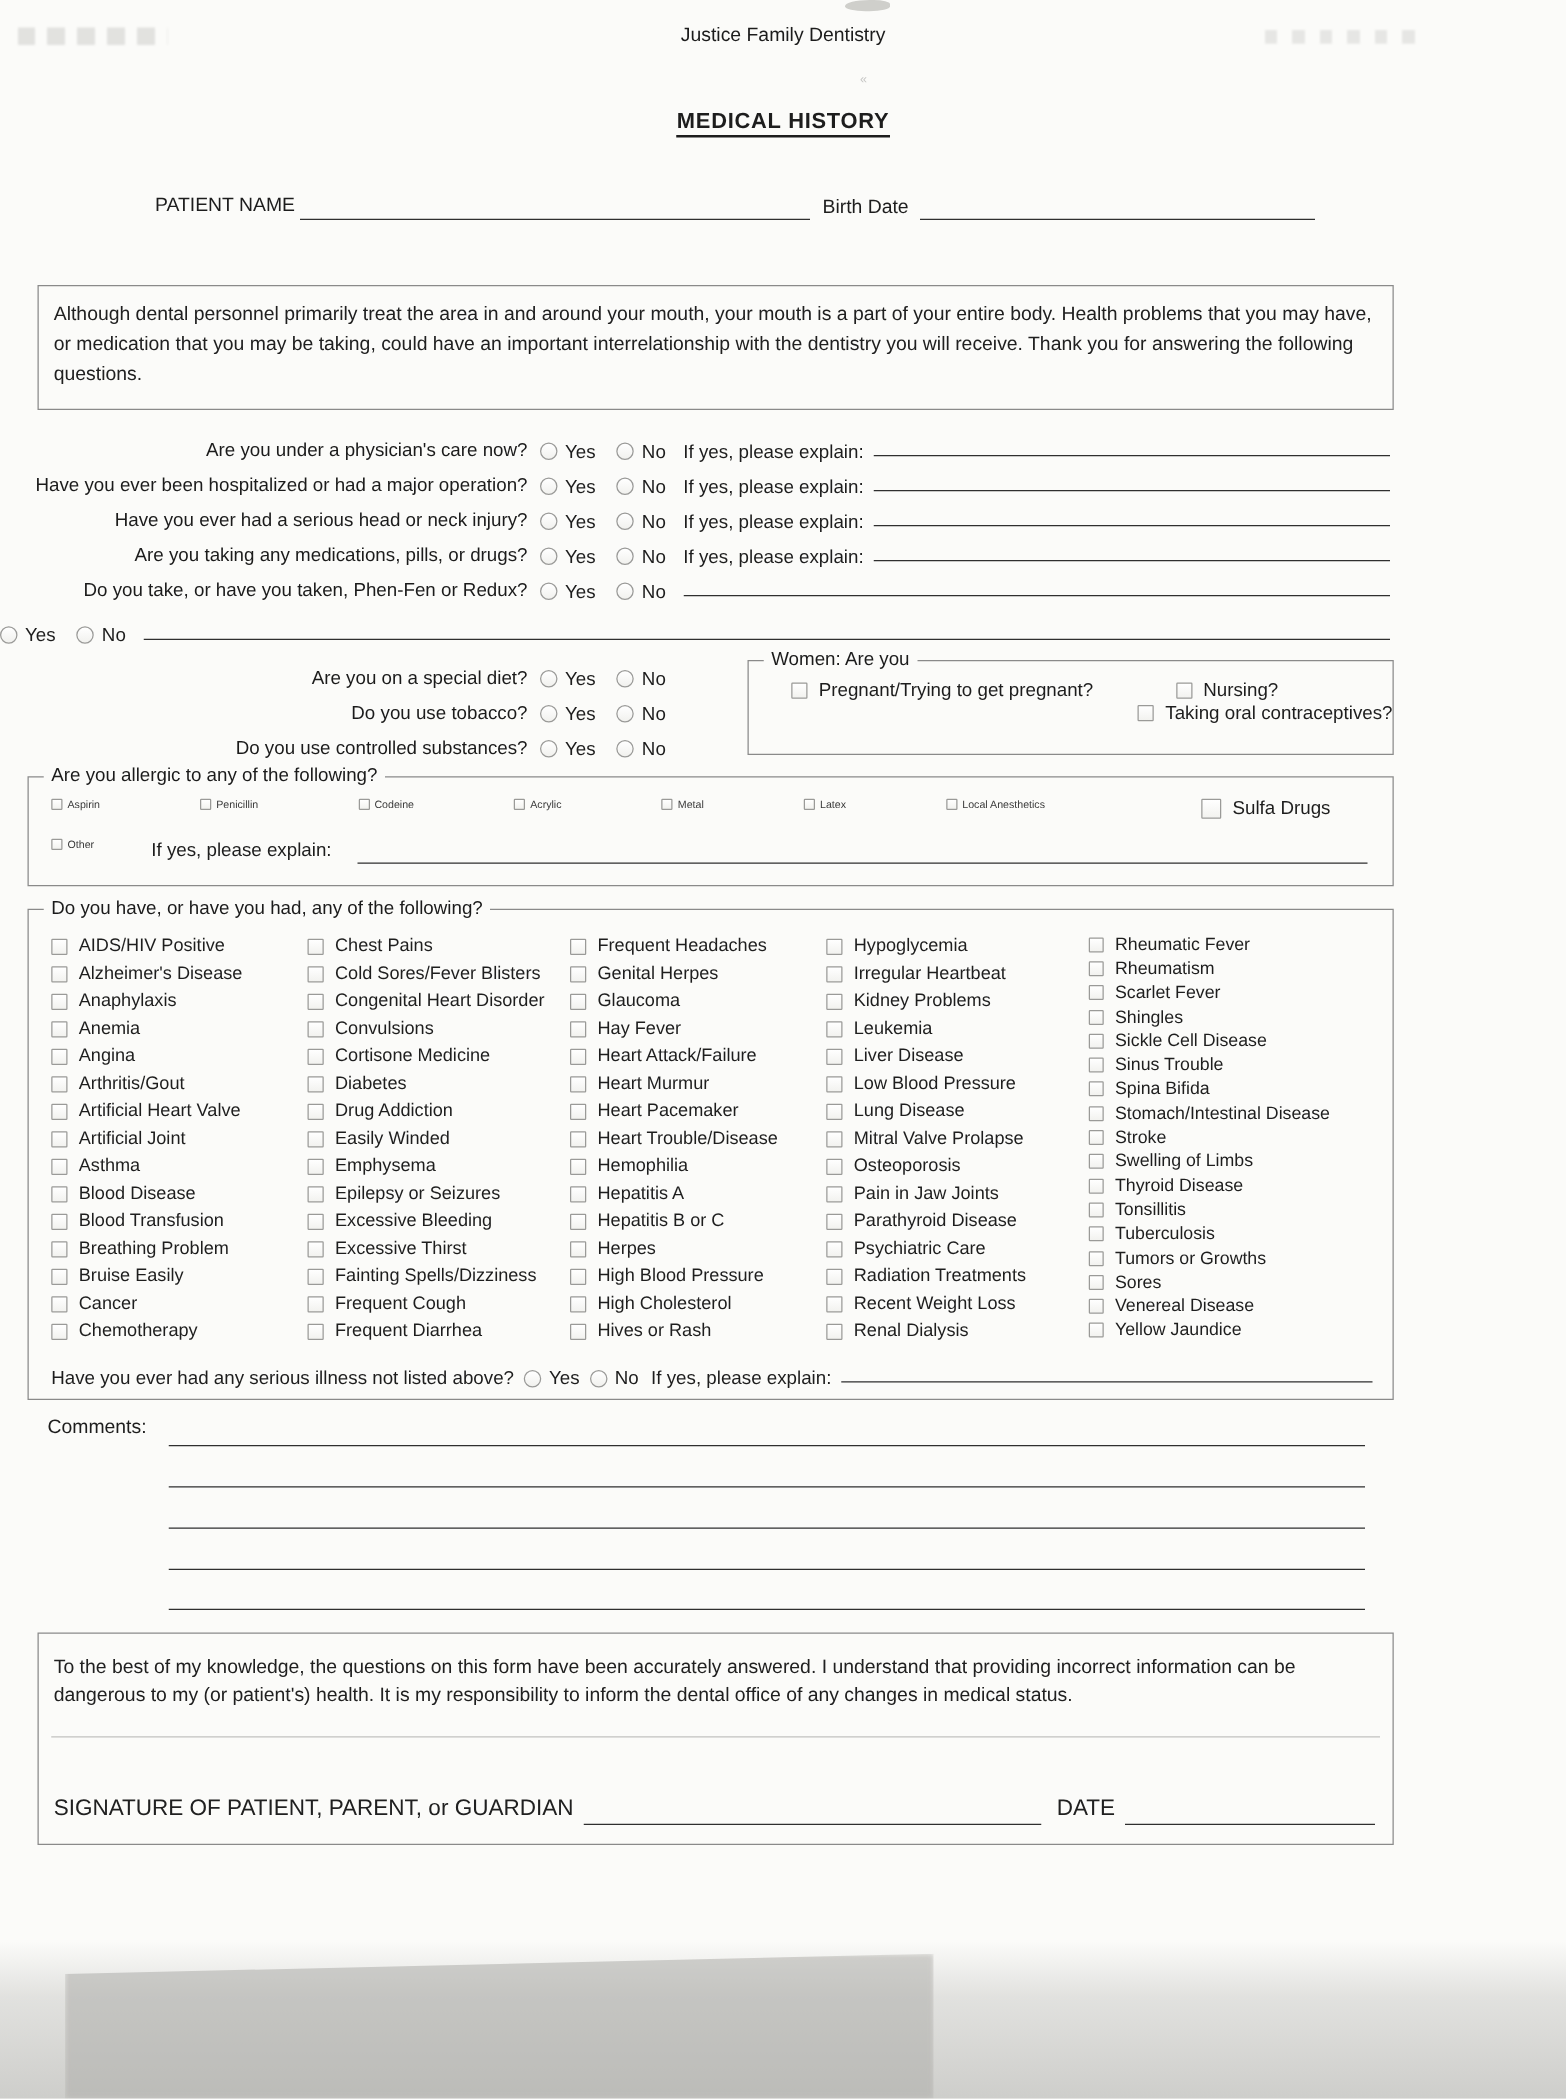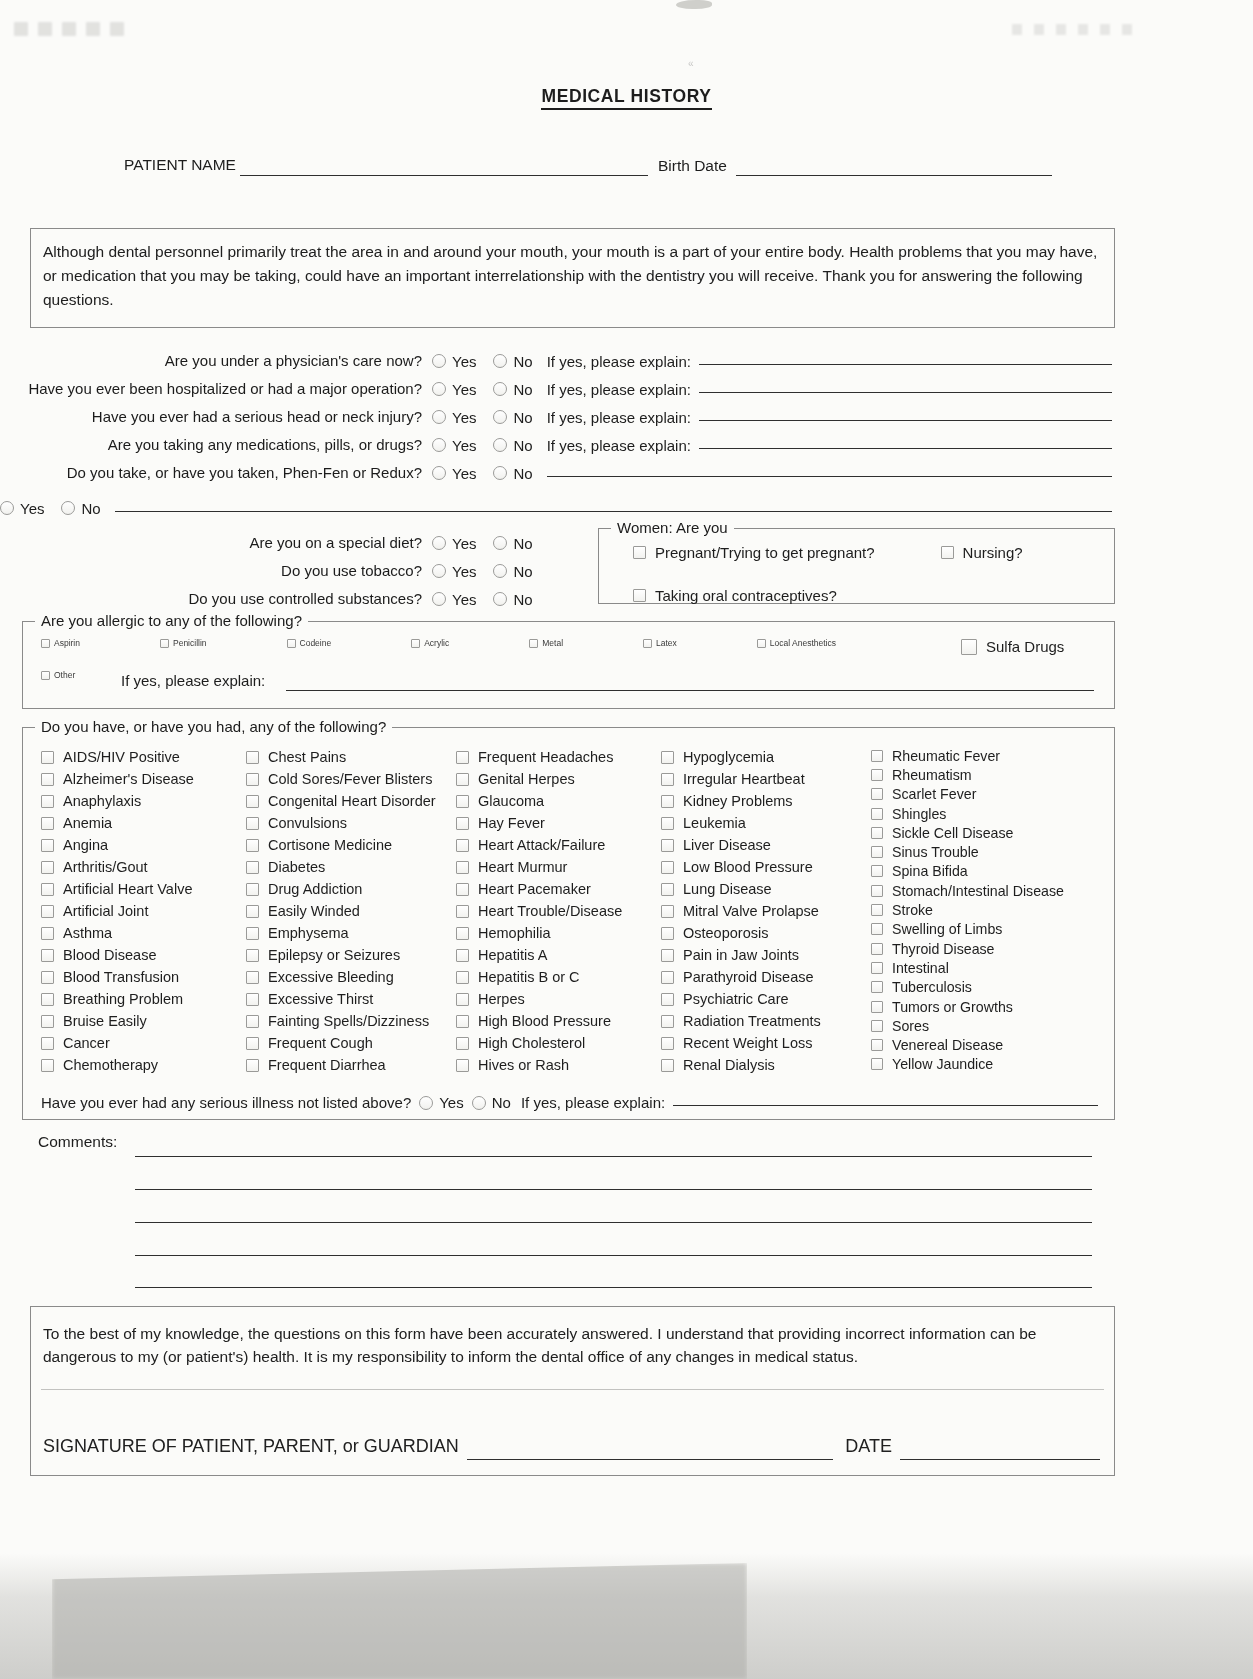--- a/index.html
+++ b/index.html
@@ -79,20 +79,21 @@
 
 <div class="page">
 
   <div class="artifact" style="left:14px; top:22px; width:120px; height:14px; opacity:.22; filter:blur(1px);
               background:repeating-linear-gradient(90deg,#8c8c88 0 14px, transparent 14px 24px);"></div>
   <div class="artifact" style="left:1012px; top:24px; width:130px; height:11px; opacity:.18; filter:blur(1px);
               background:repeating-linear-gradient(90deg,#8c8c88 0 10px, transparent 10px 22px);"></div>
   <div class="artifact" style="left:676px; top:0; width:36px; height:9px; opacity:.45; filter:blur(.5px); border-radius:60% 40% 50% 50%; background:#9a9a94;"></div>
   <div class="artifact" style="left:688px; top:58px; width:8px; height:8px; opacity:.4; color:#777; font-size:10px;">«</div>
 
+  <div class="abs center-text clinic-name" style="top:20px;">Justice Family Dentistry</div>
   <div class="abs center-text page-title" style="top:86px;">
     <span>MEDICAL HISTORY</span>
   </div>
 
   <div class="abs lbl" style="left:124px; top:156px;">PATIENT NAME</div>
   <div class="abs wline" style="left:240px; top:175px; width:408px;"></div>
   <div class="abs lbl" style="left:658px; top:157px;">Birth Date</div>
   <div class="abs wline" style="left:736px; top:175px; width:316px;"></div>
 
   <div class="abs boxed intro-box" style="left:30px; top:228px; width:1085px; height:100px;">
@@ -214,21 +215,21 @@
   </div>
 
   <div class="fbox" style="left:598px; top:528px; width:517px; height:76px;">
     <div class="legend">Women: Are you</div>
     <div class="women-row" style="margin-top:15px;">
       <span class="checkbox"></span>
       <span>Pregnant/Trying to get pregnant?</span>
       <span class="checkbox" style="margin-left:66px;"></span>
       <span>Nursing?</span>
     </div>
-    <div class="women-row" style="margin-top:26px;">
+    <div class="women-row" style="margin-top:1px;justify-content:flex-end;">
       <span class="checkbox"></span>
       <span>Taking oral contraceptives?</span>
     </div>
   </div>
 
   <div class="fbox" style="left:22px; top:621px; width:1093px; height:88px;">
     <div class="legend">Are you allergic to any of the following?</div>
 
     <div class="allergy-row">
 
@@ -648,21 +649,21 @@
           <span class="cond-label">Swelling of Limbs</span>
         </div>
 
         <div class="cond-item">
           <span class="checkbox"></span>
           <span class="cond-label">Thyroid Disease</span>
         </div>
 
         <div class="cond-item">
           <span class="checkbox"></span>
-          <span class="cond-label">Intestinal</span>
+          <span class="cond-label">Tonsillitis</span>
         </div>
 
         <div class="cond-item">
           <span class="checkbox"></span>
           <span class="cond-label">Tuberculosis</span>
         </div>
 
         <div class="cond-item">
           <span class="checkbox"></span>
           <span class="cond-label">Tumors or Growths</span>

